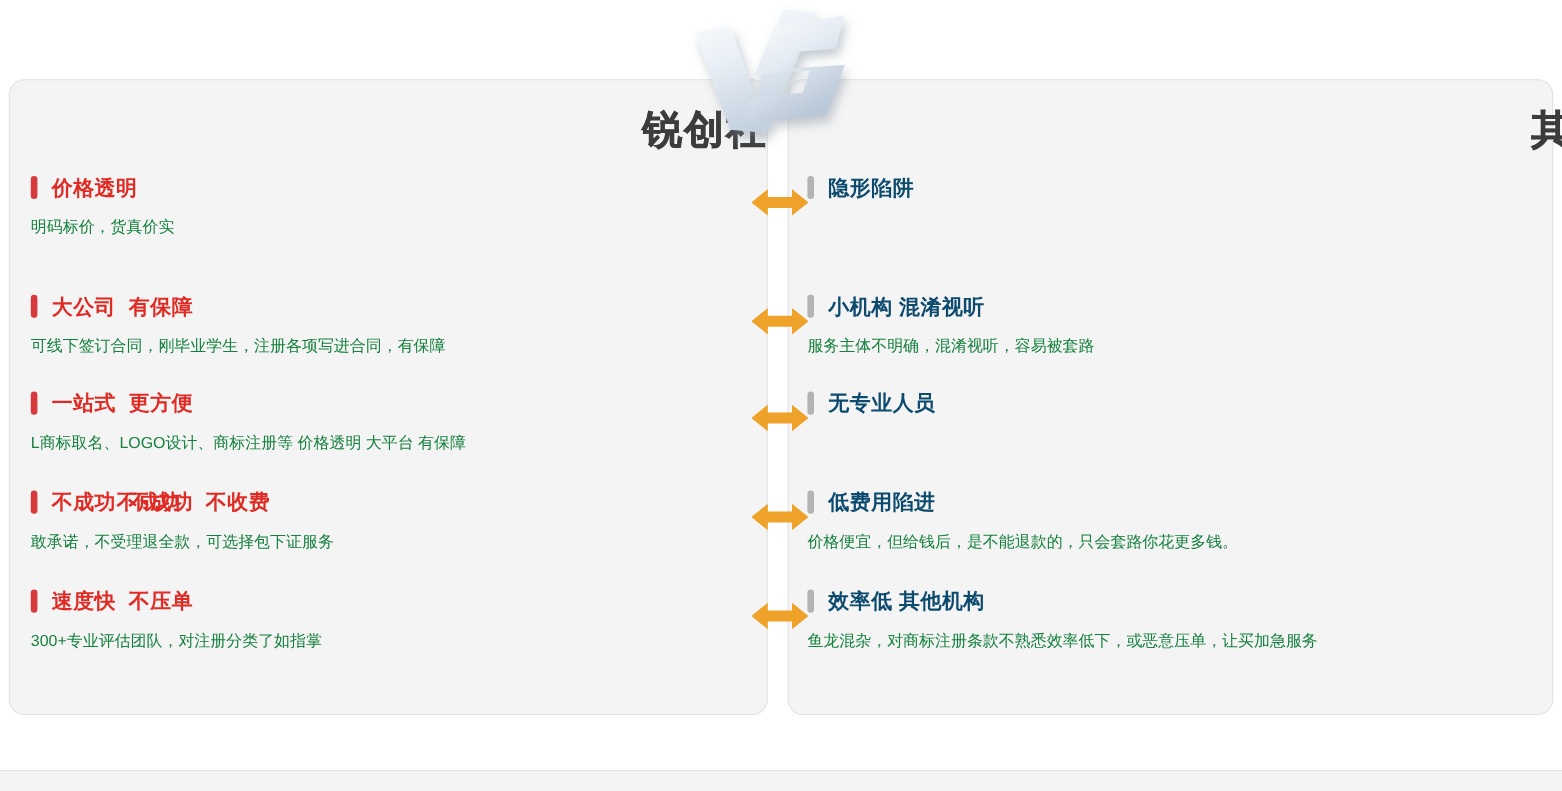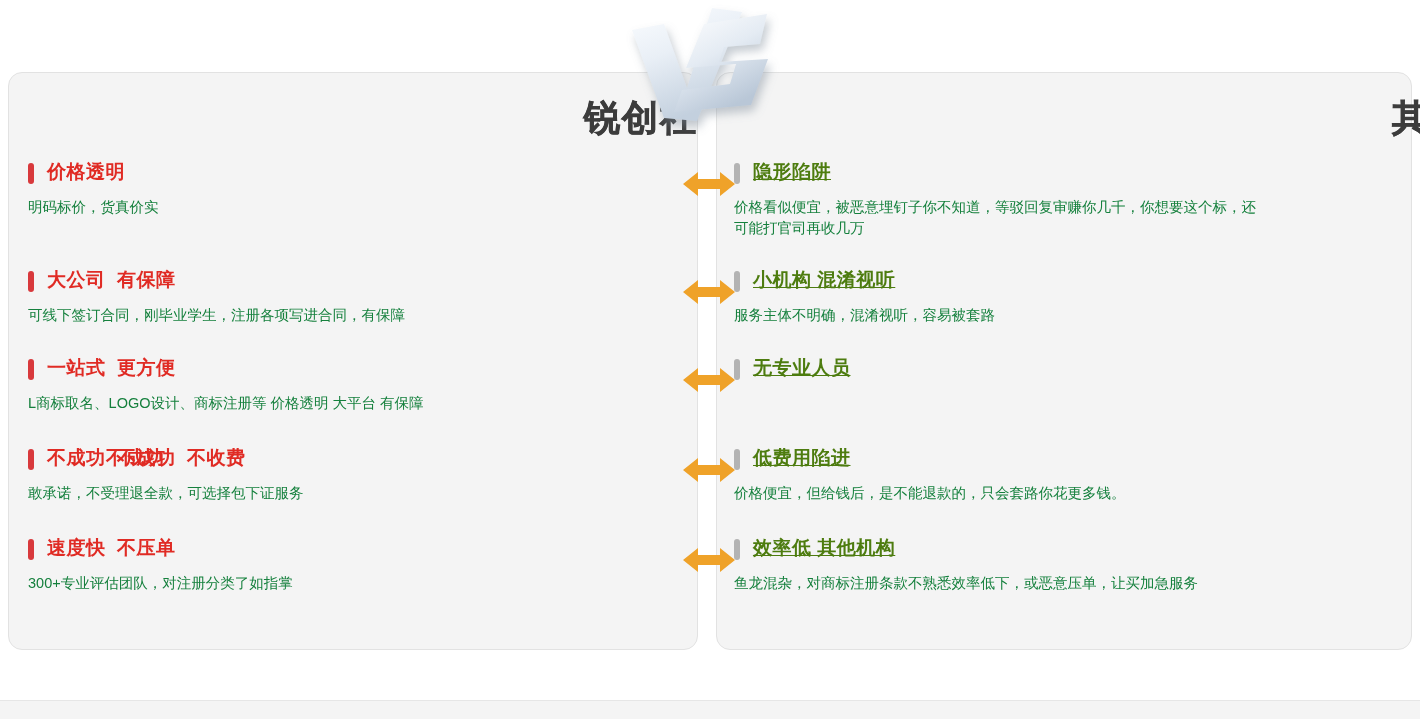--- a/index.html
+++ b/index.html
@@ -63,41 +63,41 @@
     position: absolute;
     top: 160px;
   }
   .col.left  { left: 28px;  width: 650px; }
   .col.right { left: 734px; width: 660px; }
 
   .item { position: absolute; width: 100%; }
 
   .item-head {
     display: flex;
-    align-items: flex-end;
+    align-items: flex-start;
     height: 24px;
   }
   .bullet {
     flex: 0 0 auto;
     width: 6px;
     height: 21px;
     border-radius: 3px;
     margin-right: 13px;
   }
   .bullet.red  { background: #d8393c; }
   .bullet.grey { background: #b3b3b3; }
 
   .item-title {
     font-size: 19px;
     font-weight: 700;
     line-height: 24px;
     white-space: pre;
   }
   .item-title.red  { color: #e02b24; letter-spacing: 0.5px; }
-  .item-title.dark { color: #4d7c0f; letter-spacing: 0.5px; text-decoration: underline; }
+  .item-title.dark { color: #0c4a6e; letter-spacing: 0.5px; }
 
   .item-desc {
     margin-top: 13px;
     font-size: 14.5px;
     line-height: 21px;
     color: #15803d;
     max-width: 530px;
   }
   .col.right .item-desc { max-width: 532px; }
 
@@ -223,21 +223,20 @@
 
   </div>
 
   <div class="col right">
 
     <div class="item" style="top:0px">
       <div class="item-head">
         <span class="bullet grey"></span>
         <span class="item-title dark">隐形陷阱</span>
       </div>
-      <div class="item-desc">价格看似便宜，被恶意埋钉子你不知道，等驳回复审赚你几千，你想要这个标，还可能打官司再收几万</div>
     </div>
 
     <div class="item" style="top:108px">
       <div class="item-head">
         <span class="bullet grey"></span>
         <span class="item-title dark">小机构 混淆视听</span>
       </div>
       <div class="item-desc">服务主体不明确，混淆视听，容易被套路</div>
     </div>
 

